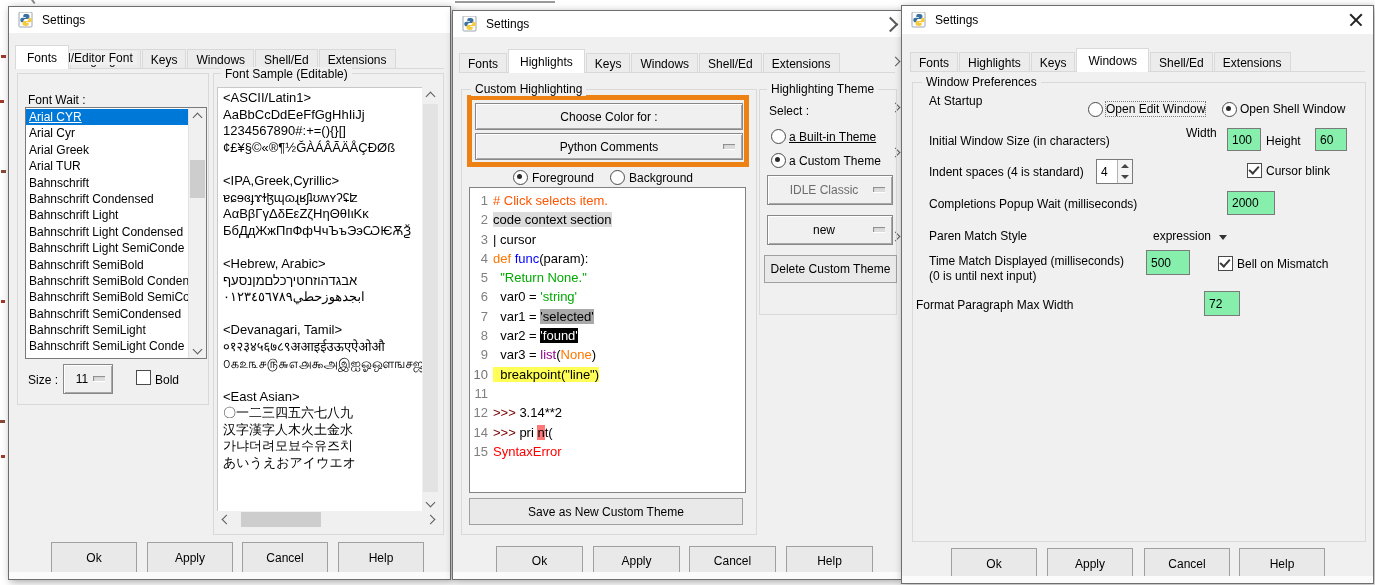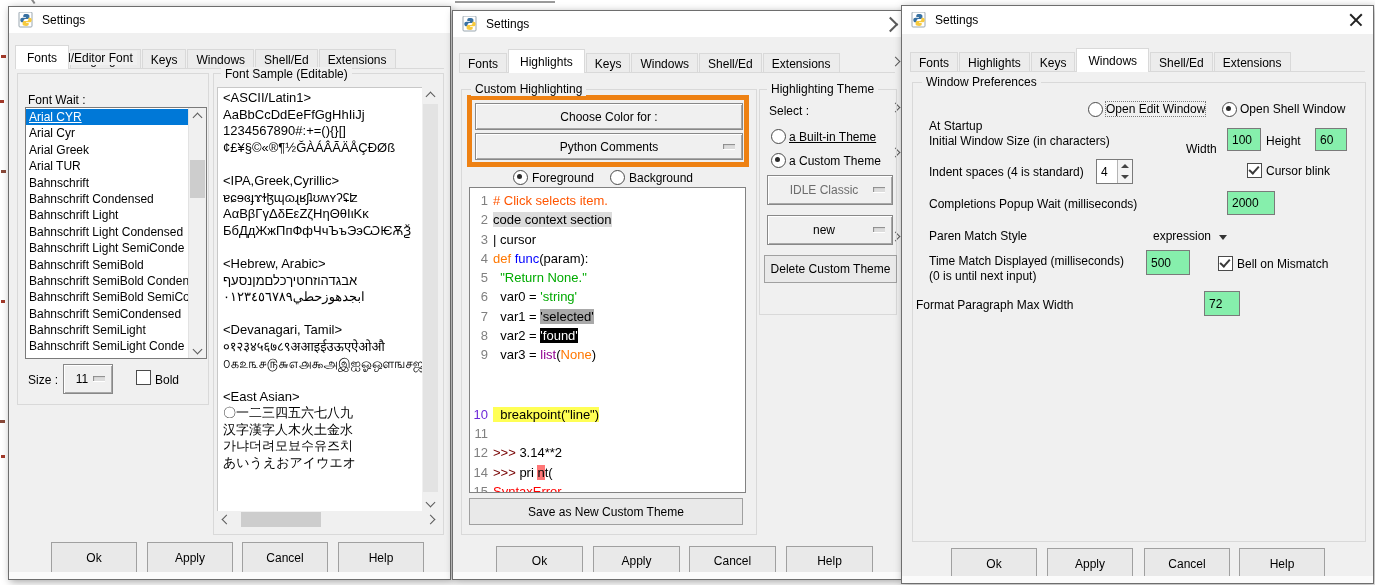--- a/index.html
+++ b/index.html
@@ -256,21 +256,21 @@
     <div class="codebox" style="left:16px;top:176px;width:272px;height:301px;">
         <div class="code-line"><span class="lnum" style="color: rgb(128, 128, 128);">1</span><span style="color: rgb(255, 85, 0);"># Click selects item.</span></div>
         <div class="code-line"><span class="lnum" style="color: rgb(128, 128, 128);">2</span><span style="color: rgb(0, 0, 0); background: rgb(220, 220, 220);">code context section</span></div>
         <div class="code-line"><span class="lnum" style="color: rgb(128, 128, 128);">3</span><span style="color: rgb(0, 0, 0);">| cursor</span></div>
         <div class="code-line"><span class="lnum" style="color: rgb(128, 128, 128);">4</span><span style="color: rgb(255, 119, 0);">def</span><span style="color: rgb(0, 0, 0);"> </span><span style="color: rgb(0, 0, 255);">func</span><span style="color: rgb(0, 0, 0);">(param):</span></div>
         <div class="code-line"><span class="lnum" style="color: rgb(128, 128, 128);">5</span><span style="color: rgb(0, 0, 0);">  </span><span style="color: rgb(0, 170, 0);">"Return None."</span></div>
         <div class="code-line"><span class="lnum" style="color: rgb(128, 128, 128);">6</span><span style="color: rgb(0, 0, 0);">  var0 = </span><span style="color: rgb(0, 170, 0);">'string'</span></div>
         <div class="code-line"><span class="lnum" style="color: rgb(128, 128, 128);">7</span><span style="color: rgb(0, 0, 0);">  var1 = </span><span style="color: rgb(0, 0, 0); background: rgb(169, 169, 169);">'selected'</span></div>
         <div class="code-line"><span class="lnum" style="color: rgb(128, 128, 128);">8</span><span style="color: rgb(0, 0, 0);">  var2 = </span><span style="color: rgb(255, 255, 255); background: rgb(0, 0, 0);">'found'</span></div>
         <div class="code-line"><span class="lnum" style="color: rgb(128, 128, 128);">9</span><span style="color: rgb(0, 0, 0);">  var3 = </span><span style="color: rgb(144, 0, 144);">list</span><span style="color: rgb(0, 0, 0);">(</span><span style="color: rgb(255, 119, 0);">None</span><span style="color: rgb(0, 0, 0);">)</span></div>
-        <div class="code-line"><span class="lnum" style="color: #6d28d9; margin-top: 40px;">10</span><span style="color: rgb(0, 0, 0); background: rgb(255, 255, 85);">  breakpoint("line")</span></div>
+        <div class="code-line"><span class="lnum" style="color: #737373;">10</span><span style="color: rgb(0, 0, 0); background: rgb(255, 255, 85);">  breakpoint("line")</span></div>
         <div class="code-line"><span class="lnum" style="color: rgb(128, 128, 128);">11</span></div>
         <div class="code-line"><span class="lnum" style="color: rgb(128, 128, 128);">12</span><span style="color: rgb(119, 0, 0);">&gt;&gt;&gt;</span><span style="color: rgb(0, 0, 0);"> 3.14**2</span></div>
         <div class="code-line"><span class="lnum" style="color: rgb(128, 128, 128);">14</span><span style="color: rgb(119, 0, 0);">&gt;&gt;&gt;</span><span style="color: rgb(0, 0, 0);"> pri </span><span style="color: rgb(0, 0, 0); background: rgb(255, 119, 119);">n</span><span style="color: rgb(0, 0, 0);">t(</span></div>
         <div class="code-line"><span class="lnum" style="color: rgb(128, 128, 128);">15</span><span style="color: rgb(255, 0, 0);">SyntaxError</span></div>
       </div>
 
     <div class="btn" style="left:16px;top:487px;width:272px;height:25px;">Save as New Custom Theme</div>
 
     <div class="grp" style="left:306px;top:78px;width:136px;height:224px;"></div>
     <div class="grp-label lbl" style="left:314px;top:71px;">Highlighting Theme</div>
@@ -313,28 +313,28 @@
       <div class="tab">Highlights</div>
       <div class="tab">Keys</div>
       <div class="tab active">Windows</div>
       <div class="tab">Shell/Ed</div>
       <div class="tab">Extensions</div>
     </div>
 
     <div class="grp" style="left:10px;top:76px;width:452px;height:458px;"></div>
     <div class="grp-label lbl" style="left:20px;top:69px;">Window Preferences</div>
 
-    <div class="lbl" style="left:27px;top:113px;">At Startup</div>
+    <div class="lbl" style="left:27px;top:88px;">At Startup</div>
     <span class="radio" style="left:186px;top:96px;"></span>
     <div class="lbl dotted" style="left:204px;top:96px;">Open Edit Window</div>
     <span class="radio checked" style="left:320px;top:96px;"></span>
     <div class="lbl" style="left:338px;top:96px;">Open Shell Window</div>
 
     <div class="lbl" style="left:27px;top:128px;">Initial Window Size  (in characters)</div>
-    <div class="lbl" style="left:284px;top:136px;">Width</div>
+    <div class="lbl" style="left:284px;top:120px;">Width</div>
     <div class="entry" style="left:325px;top:122px;width:28px;height:21px;">100</div>
     <div class="lbl" style="left:364px;top:128px;">Height</div>
     <div class="entry" style="left:413px;top:122px;width:26px;height:21px;">60</div>
 
     <div class="lbl" style="left:27px;top:159px;">Indent spaces (4 is standard)</div>
     <div class="spin" style="left:194px;top:153px;width:35px;height:23px;">
       <span class="val">4</span>
       <span class="arrows">
         <span class="tri-up"></span>
         <span class="tri-down"></span>

